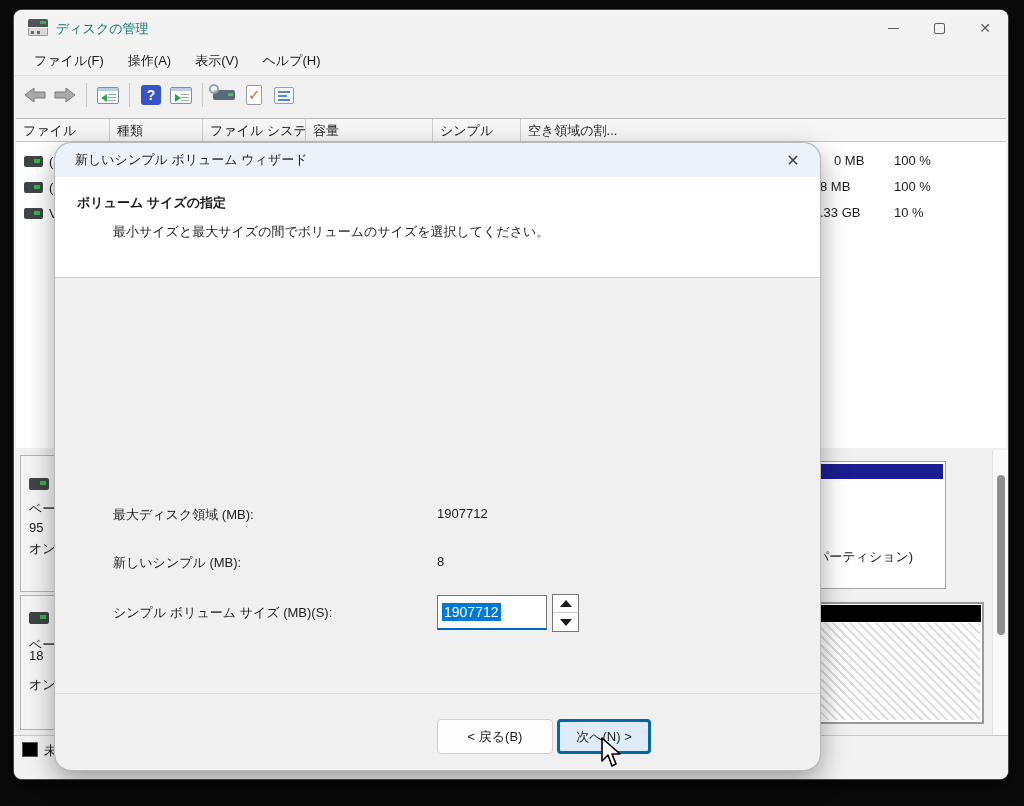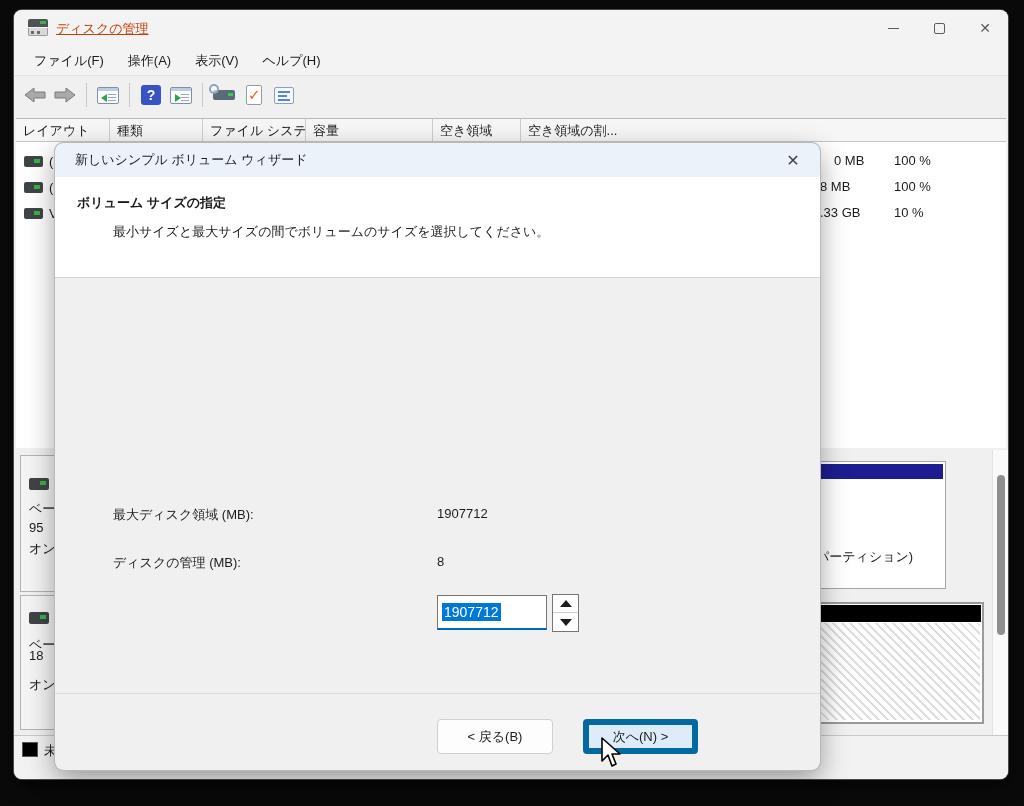--- a/index.html
+++ b/index.html
@@ -13,21 +13,21 @@
     box-shadow:0 0 0 1px #4a4a4a, 0 6px 18px rgba(0,0,0,.6); }
   .titlebar { position:absolute; left:0; top:0; width:100%; height:36px; background:#f3f3f3;
     display:flex; align-items:center; }
   .app-icon { position:absolute; left:14px; top:9px; width:20px; height:17px; }
   .app-icon .slab { position:absolute; left:0; top:0; width:20px; height:8px; background:#4d5254;
     border-radius:2px 2px 0 0; }
   .app-icon .led { position:absolute; right:2px; top:2px; width:6px; height:3px; background:#38b24a; }
   .app-icon .base { position:absolute; left:0; bottom:0; width:20px; height:8px; background:#d9d9d9;
     border:1px solid #9a9a9a; border-top:none; border-radius:0 0 2px 2px; }
   .app-icon .dot { position:absolute; bottom:2px; width:3px; height:3px; background:#6a6a6a; }
-  .title-text { position:absolute; left:42px; top:10px; font-size:13px; color:#c2410c;text-decoration:underline; }
+  .title-text { position:absolute; left:42px; top:10px; font-size:13px; color:#0f766e; }
   .win-controls { position:absolute; right:0; top:0; height:36px; display:flex; }
   .win-btn { width:46px; height:36px; display:flex; align-items:center; justify-content:center;
     color:#5c5c5c; font-size:13px; }
   .win-btn.close { font-size:14px; }
   .maxglyph { width:11px; height:11px; border:1px solid #5c5c5c; border-radius:2px; }
   .minglyph { width:11px; height:0; border-top:1px solid #5c5c5c; }
 
   
   .menubar { position:absolute; left:0; top:36px; width:100%; height:30px; background:#f3f3f3;
     display:flex; align-items:center; padding-left:8px; border-bottom:1px solid #e2e2e2; }
@@ -96,21 +96,21 @@
   
   .statusbar { position:absolute; left:0; top:725px; width:100%; height:44px; background:#f2f2f2;
     border-top:1px solid #c8c8c8; }
   .legend-swatch { position:absolute; left:8px; top:6px; width:16px; height:15px; background:#000;
     border:1px solid #555; }
   .legend-clip { position:absolute; left:30px; top:6px; width:12px; height:16px; overflow:hidden;
     font-size:13px; color:#1b1b1b; white-space:nowrap; }
 
   
   .dialog { position:absolute; left:55px; top:143px; width:765px; height:627px; background:#0ea5e9;
-    border-radius:8px; overflow:hidden;
+    border-radius:16px; overflow:hidden;
     box-shadow:0 0 0 1px #b9b9b9, 0 10px 28px rgba(0,0,0,.38); }
   .dlg-titlebar { position:absolute; left:0; top:0; width:100%; height:34px; background:#ebf2fa; }
   .dlg-title { position:absolute; left:20px; top:8px; font-size:13px; color:#1b1b1b; }
   .dlg-close { position:absolute; right:10px; top:2px; width:34px; height:30px; display:flex;
     align-items:center; justify-content:center; font-size:16px; color:#444; }
   .dlg-header { position:absolute; left:0; top:34px; width:100%; height:101px; background:#ffffff;
     border-bottom:1px solid #d4d4d4; }
   .dlg-heading { position:absolute; left:22px; top:17px; font-size:13px; font-weight:bold; color:#1b1b1b; }
   .dlg-subheading { position:absolute; left:58px; top:46px; font-size:13px; color:#1b1b1b; }
   .dlg-body { position:absolute; left:0; top:135px; width:100%; height:492px; background:#f0f0f0; }
@@ -125,21 +125,21 @@
   .spin-btn { width:100%; height:18px; display:flex; align-items:center; justify-content:center; }
   .spin-btn.up { border-bottom:1px solid #cfcfcf; }
   .arr-up { width:0; height:0; border-left:6px solid transparent; border-right:6px solid transparent;
     border-bottom:7px solid #1b1b1b; }
   .arr-down { width:0; height:0; border-left:6px solid transparent; border-right:6px solid transparent;
     border-top:7px solid #1b1b1b; }
   .dlg-footer { position:absolute; left:0; top:550px; width:100%; height:77px; border-top:1px solid #dcdcdc; }
   .dlg-btn { position:absolute; top:25px; height:35px; background:#fdfdfd; border:1px solid #d0d0d0;
     border-radius:4px; font-size:13px; color:#1b1b1b; display:flex; align-items:center; justify-content:center; }
   .btn-back { left:382px; width:116px; }
-  .btn-next { left:502px; width:115px; background:#ddecf8; border:6px solid #0369a1;margin-left:26px; }
+  .btn-next { left:502px; width:94px; background:#ddecf8; border:3px solid #0369a1; }
   .btn-cancel { left:634px; width:116px; }
 
   .cursor { position:absolute; left:600px; top:737px; z-index:50; }
 </style>
 </head>
 <body>
 
 <div class="stage">
 
   <div class="win">
@@ -219,25 +219,25 @@
         <div class="ico-props">
           <div class="l1"></div>
             <div class="l2"></div>
             <div class="l3"></div>
         </div>
       </div>
     </div>
 
     <div class="listpane">
       <div class="list-header">
-        <div class="hcell" style="width:94px">レイアウト</div>
+        <div class="hcell" style="width:94px">ファイル</div>
         <div class="hcell" style="width:93px">種類</div>
         <div class="hcell" style="width:103px">ファイル システム</div>
         <div class="hcell" style="width:127px">容量</div>
-        <div class="hcell" style="width:88px">空き領域</div>
+        <div class="hcell" style="width:88px">シンプル</div>
         <div class="hcell" style="width:118px; border-right:none">空き領域の割...</div>
       </div>
 
       <div class="vrow" style="top:30px">
         <div class="vol-icon">
             <div class="led"></div>
           </div>
         <div class="vlabel">(</div>
       </div>
       <div class="vrow" style="top:56px">
@@ -310,23 +310,24 @@
 
     <div class="dlg-header">
       <div class="dlg-heading">ボリューム サイズの指定</div>
       <div class="dlg-subheading">最小サイズと最大サイズの間でボリュームのサイズを選択してください。</div>
     </div>
 
     <div class="dlg-body">
       <div class="frow-label" style="top:228px">最大ディスク領域 (MB):</div>
       <div class="frow-value" style="top:228px">1907712</div>
 
-      <div class="frow-label" style="top:276px">ディスクの管理 (MB):</div>
+      <div class="frow-label" style="top:276px">新しいシンプル (MB):</div>
       <div class="frow-value" style="top:276px">8</div>
 
+      <div class="frow-label" style="top:326px">シンプル ボリューム サイズ (MB)(S):</div>
       <div class="spin-input">
         <span class="sel">1907712</span>
       </div>
       <div class="spinner">
         <div class="spin-btn up">
             <div class="arr-up"></div>
           </div>
         <div class="spin-btn">
             <div class="arr-down"></div>
           </div>

